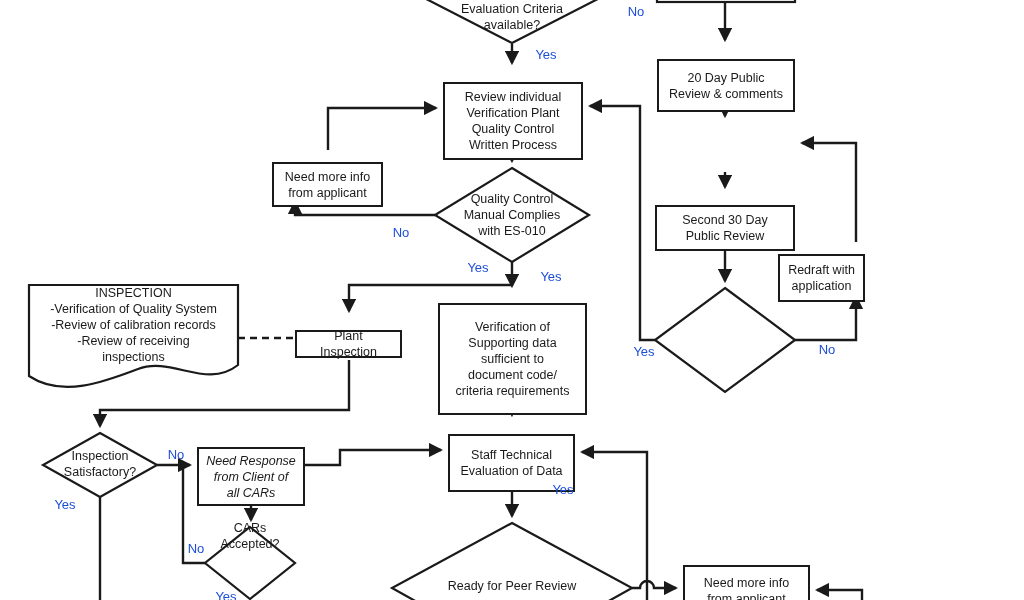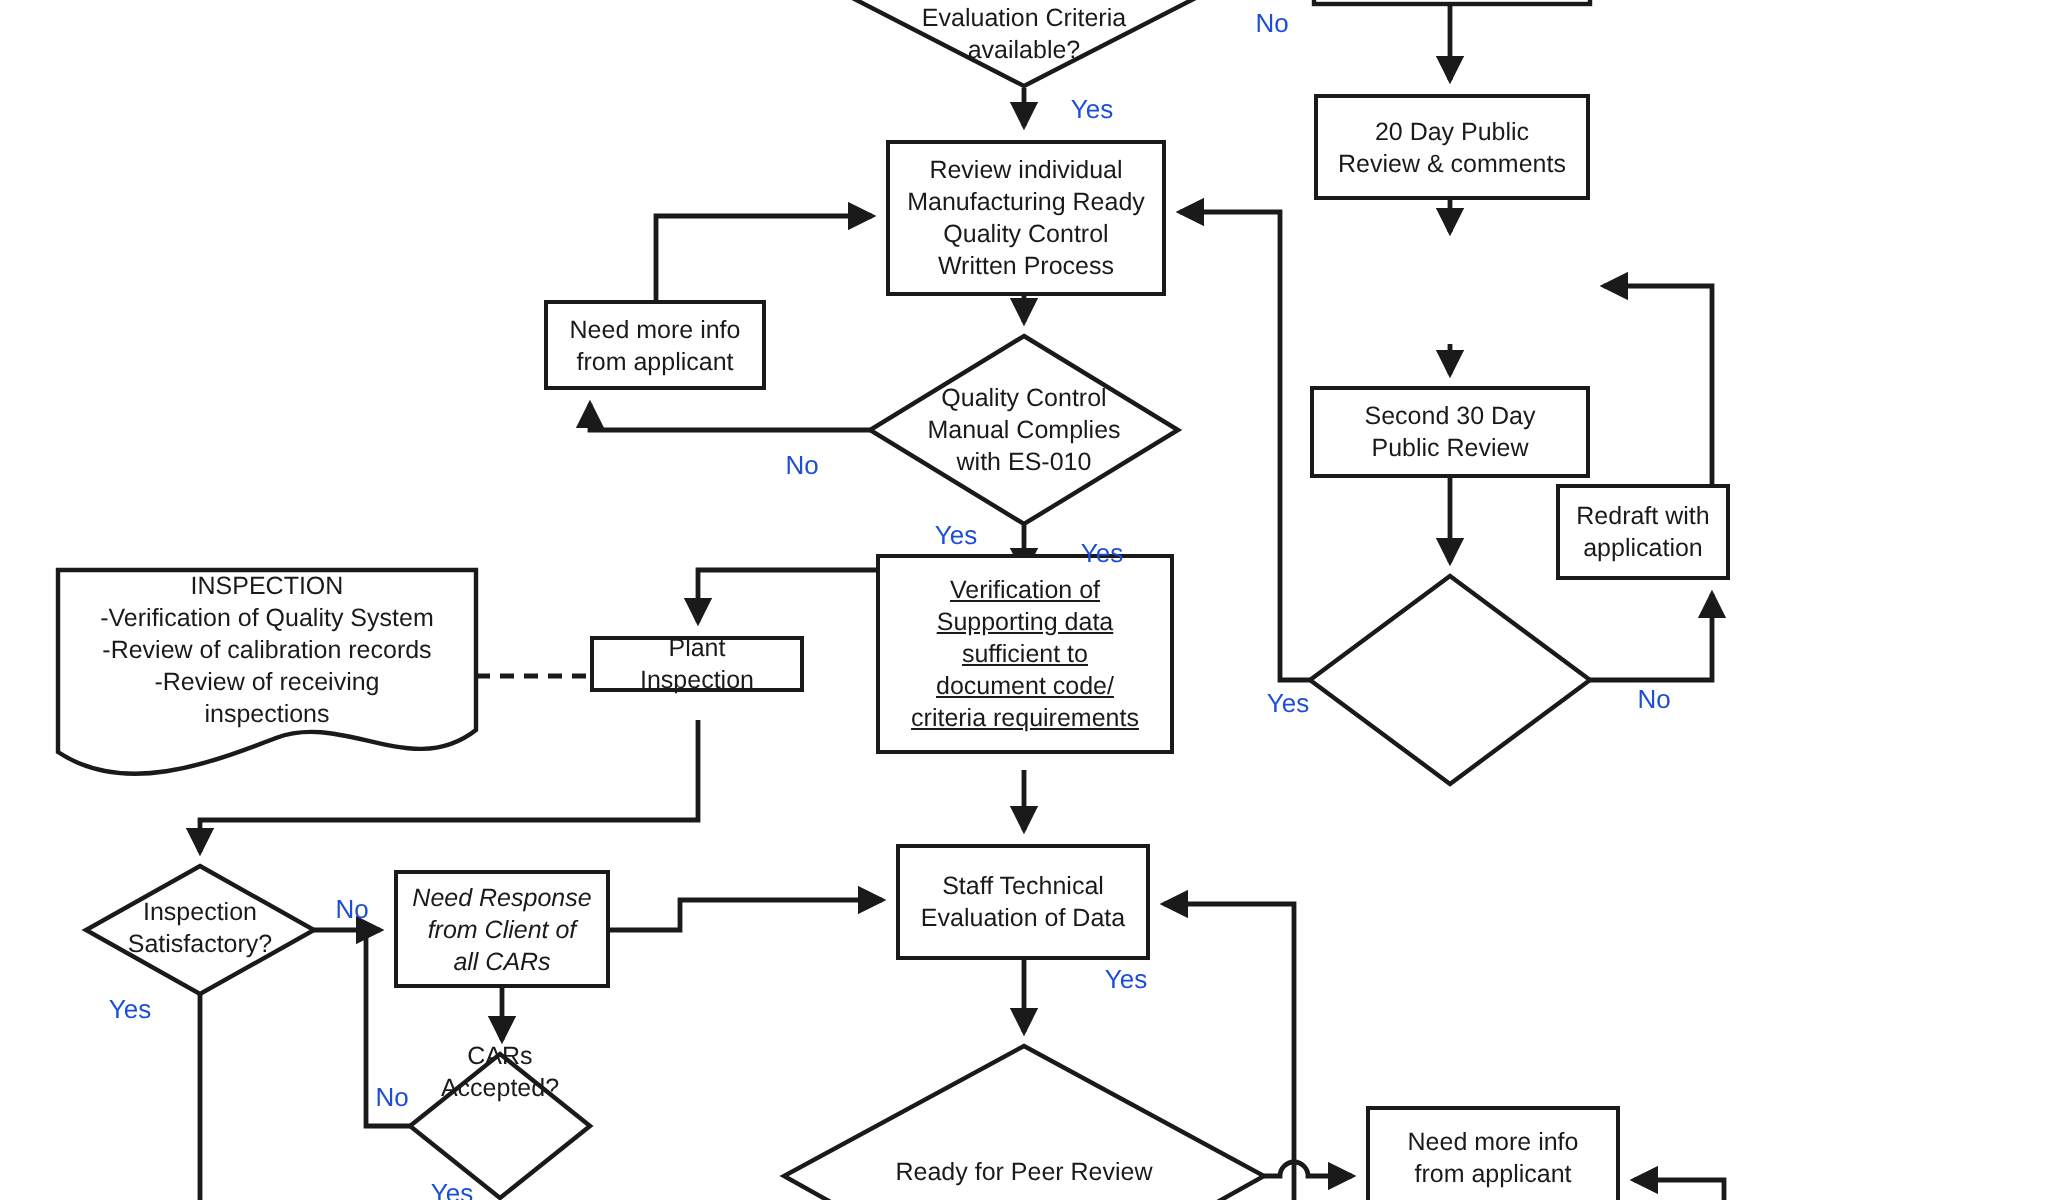--- a/index.html
+++ b/index.html
@@ -6,21 +6,21 @@
   #stage{
     position:relative;width:1024px;height:600px;overflow:hidden;
     background:#fff;font-family:"Liberation Sans",sans-serif;color:#1a1a1a;
   }
   #wires{position:absolute;left:0;top:0;z-index:0;}
   .node{
     position:absolute;display:flex;align-items:center;justify-content:center;
     text-align:center;white-space:pre-line;font-size:12.5px;line-height:1.28;
     color:#1a1a1a;z-index:2;
   }
-  .box{background:#fff;border:2px solid #1a1a1a;box-sizing:border-box;}
+  .box{background:#fff;border:2px solid #1a1a1a;box-sizing:border-box;margin-top:12px;}
   .shape-label{background:transparent;border:none;}
   .edge-label{
     position:absolute;width:40px;text-align:center;font-size:13px;
     color:#1d4ed8;z-index:3;white-space:nowrap;
   }
 </style>
 </head>
 <body>
 
 <div id="stage">
@@ -67,38 +67,38 @@
       <path d="M512,480 V516" marker-end="url(#arr)"></path>
       <path d="M632,588 H640 A7,7 0 0 1 654,588 H676" marker-end="url(#arr)"></path>
       <path d="M862,601 V590 H817" marker-end="url(#arr)"></path>
     </g>
   </svg>
 
   <div class="node box" style="left:657px;top:47px;width:138px;height:53px;">20 Day Public
 Review &amp; comments</div>
 
   <div class="node box" style="left:443px;top:70px;width:140px;height:78px;">Review individual
-Manufacturing Ready
+Verification Plant
 Quality Control
 Written Process</div>
 
   <div class="node box" style="left:272px;top:150px;width:111px;height:45px;">Need more info
 from applicant</div>
 
 
   <div class="node box" style="left:655px;top:193px;width:140px;height:46px;">Second 30 Day
 Public Review</div>
 
   <div class="node box" style="left:778px;top:242px;width:87px;height:48px;">Redraft with
 application</div>
 
   <div class="node box" style="left:295px;top:318px;width:107px;height:28px;">Plant
 Inspection</div>
 
-  <div class="node box" style="left:438px;top:277px;width:149px;height:100px;text-decoration:underline;">Verification of
+  <div class="node box" style="left:438px;top:291px;width:149px;height:112px;">Verification of
 Supporting data
 sufficient to
 document code/
 criteria requirements</div>
 
   <div class="node box" style="left:448px;top:422px;width:127px;height:58px;">Staff Technical
 Evaluation of Data</div>
 
   <div class="node box" style="left:197px;top:435px;width:108px;height:59px;font-style:italic;">Need Response
 from Client of

